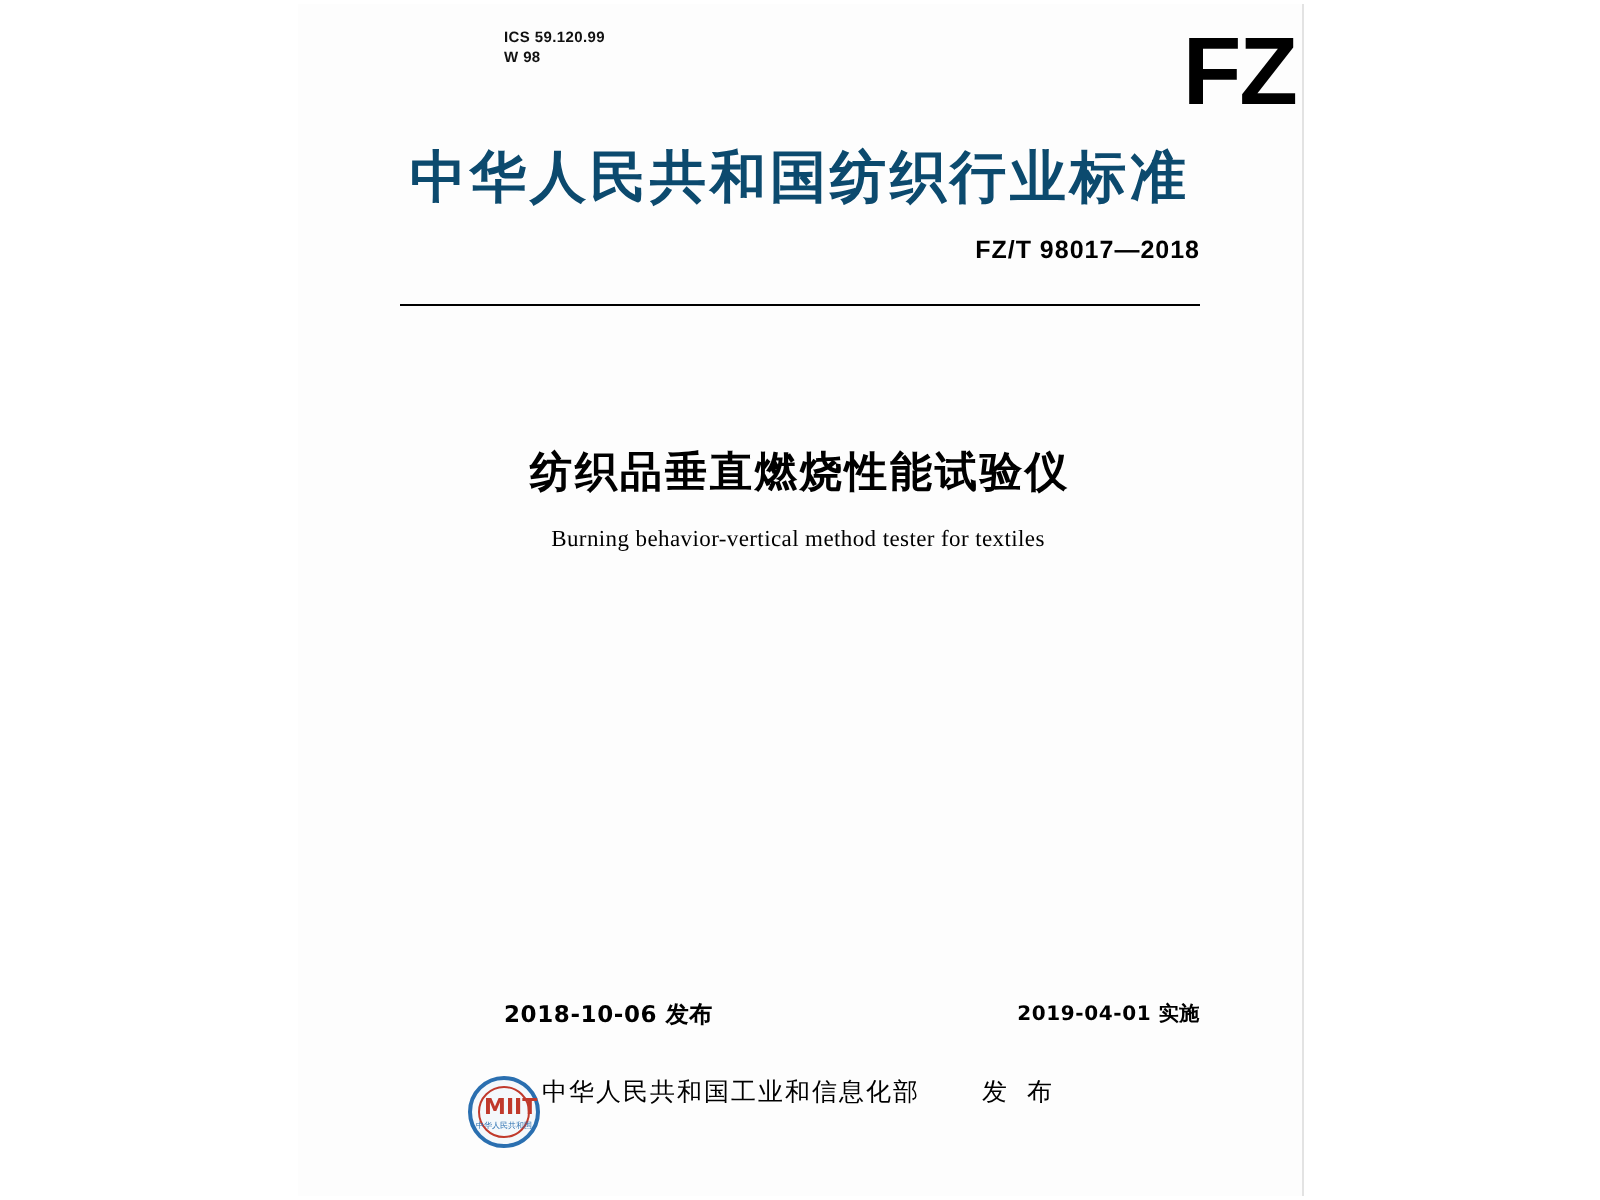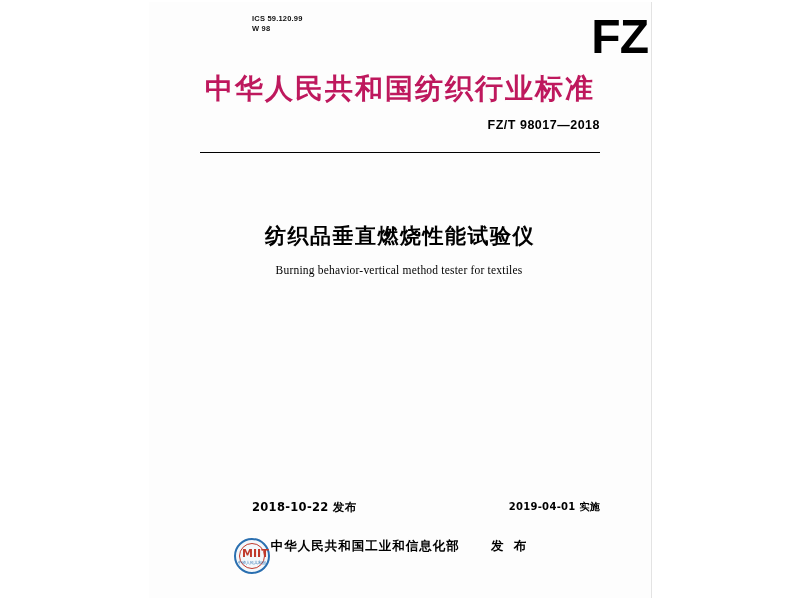--- a/index.html
+++ b/index.html
@@ -74,21 +74,21 @@
   .cn-title {
     position: absolute;
     left: 0;
     right: 0;
     top: 70px;
     text-align: center;
     font-family: "DejaVu Sans", sans-serif;
     font-size: 28px;
     font-weight: bold;
     letter-spacing: 2px;
-    color: #be185d;
+    color: #0c4a6e;
   }
 
   .std-no {
     position: absolute;
     right: 200px;
     top: 118px;
     font-size: 12.5px;
     font-weight: bold;
     letter-spacing: 0.5px;
     color: #000;
@@ -152,21 +152,21 @@
   }
 
   .issuer-row {
     position: absolute;
     left: 0;
     right: 0;
     top: 538px;
     text-align: center;
     font-family: "DejaVu Sans", sans-serif;
     font-size: 12.5px;
-    font-weight: bold;
+    font-weight: normal;
     color: #000;
     letter-spacing: 1px;
   }
   .issuer-row .publish {
     margin-left: 26px;
     letter-spacing: 3px;
   }
 
   
   .seal {
@@ -233,21 +233,21 @@
 
   <div class="cn-title">中华人民共和国纺织行业标准</div>
 
   <div class="std-no">FZ/T 98017—2018</div>
 
   <div class="rule"></div>
 
   <div class="doc-title">纺织品垂直燃烧性能试验仪</div>
   <div class="doc-title-en">Burning behavior-vertical method tester for textiles</div>
 
-  <div class="issue-date">2018-10-22 发布</div>
+  <div class="issue-date">2018-10-06 发布</div>
   <div class="effective-date">2019-04-01 实施</div>
 
   <div class="seal">
     <div class="ring-outer"></div>
     <div class="ring-inner"></div>
     <div class="seal-core">MIIT</div>
     <div class="seal-sub">中华人民共和国</div>
   </div>
 
   <div class="issuer-row">

